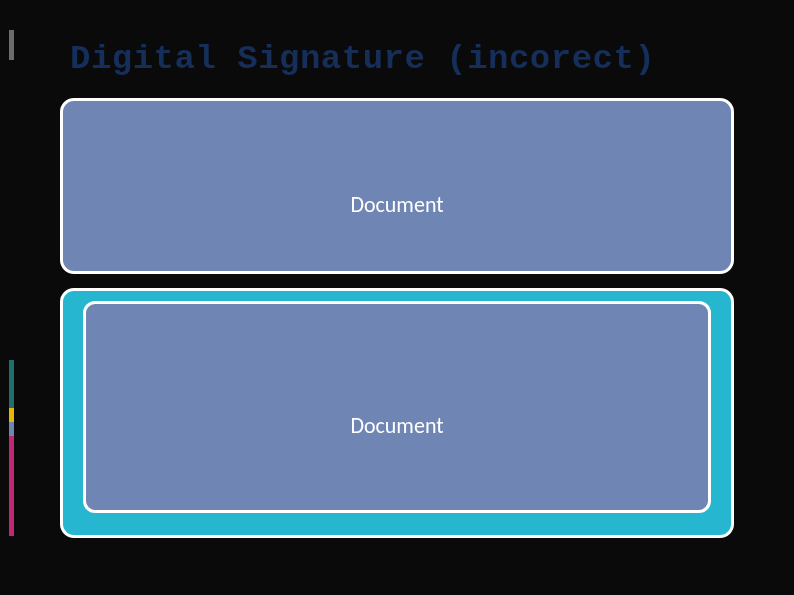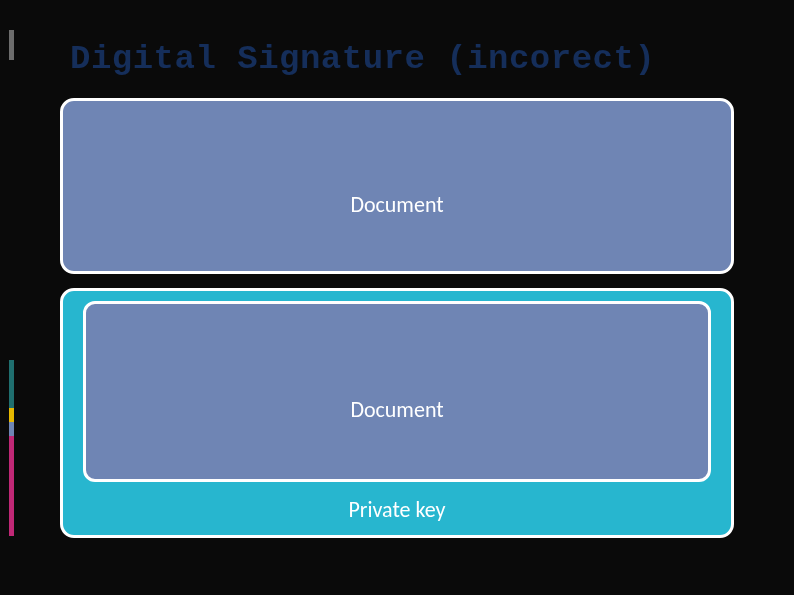--- a/index.html
+++ b/index.html
@@ -94,15 +94,14 @@
   <h1 class="title">Digital Signature (incorect)</h1>
 
   <div class="box box-top">
     <span class="label">Document</span>
   </div>
 
   <div class="box box-bottom">
     <div class="inner-box">
       <span class="label">Document</span>
     </div>
-    <div class="footer-label">Private key</div>
   </div>
 </div>
 
 </body></html>

